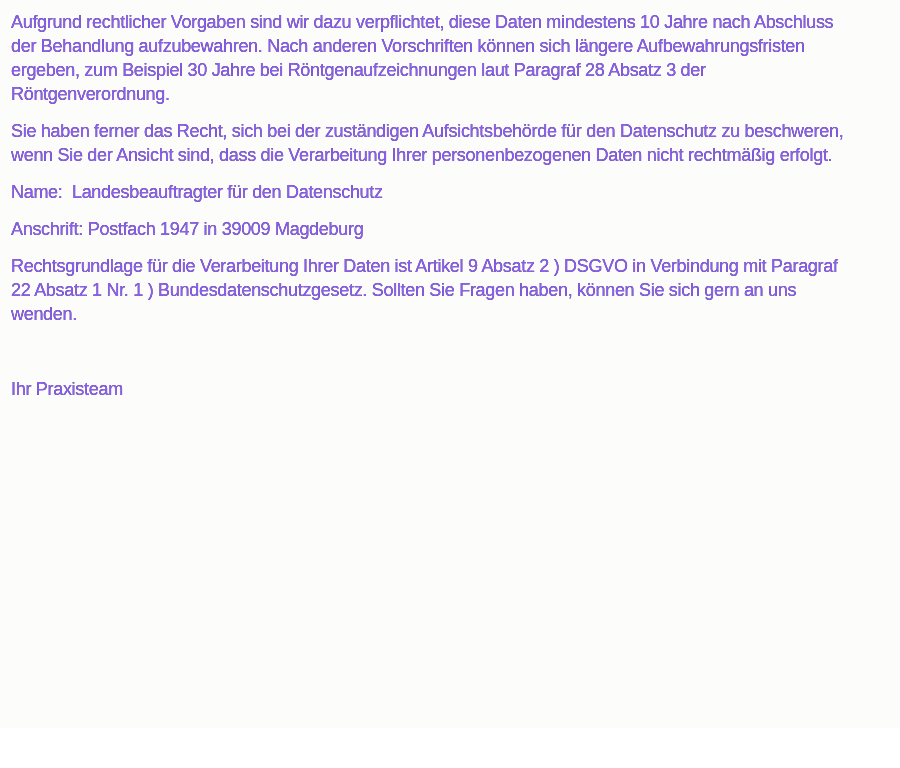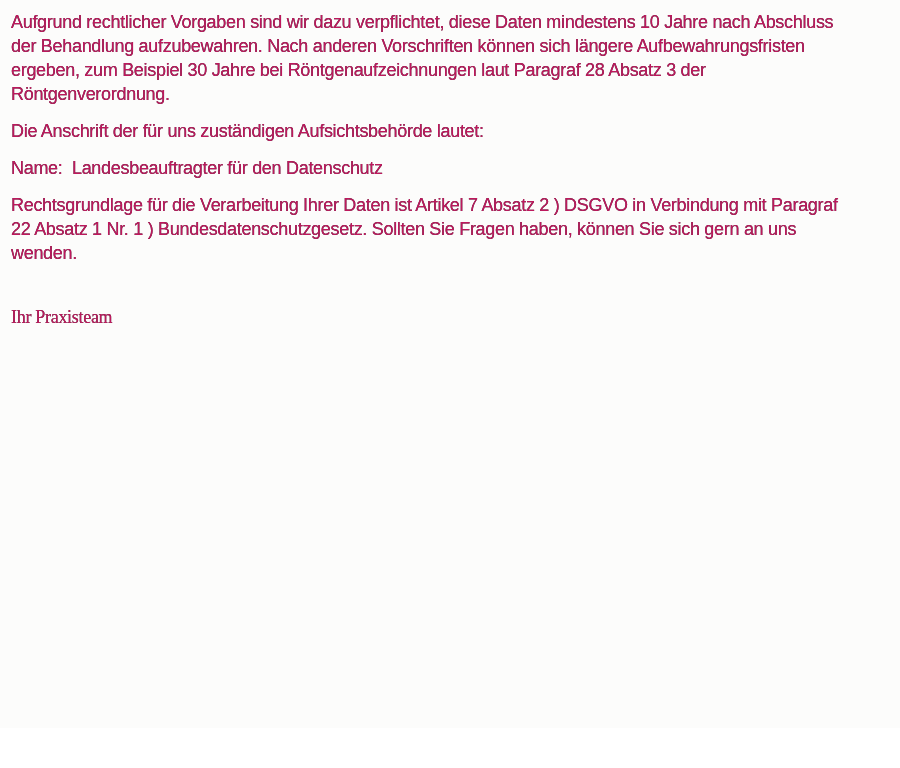--- a/index.html
+++ b/index.html
@@ -14,57 +14,58 @@
     box-sizing: border-box;
     background: #fcfcfb;
     overflow: hidden;
     padding: 10px 6px 0 11px;
     display: flex;
     flex-direction: column;
     font-family: "Liberation Sans", "DejaVu Sans", sans-serif;
     font-size: 18px;
     line-height: 24px;
     letter-spacing: -0.3px;
-    color: #be185d;
+    color: #8b5cf6;
     
     text-shadow: 0 0 0.5px rgba(10,10,10,0.85);
   }
   .para {
     margin: 0 0 13px 0;
     white-space: pre-wrap;
   }
   .heading {
     margin: 13px 0 27px 0;
     white-space: pre-wrap;
   }
   .closing {
-    margin-top: 27px;
-    font-family: Liberation Serif, serif;
+    margin-top: 38px;
   }
 </style>
 </head>
 <body>
 
 <div class="page">
 
   <div class="para">Aufgrund rechtlicher Vorgaben sind wir dazu verpflichtet, diese Daten mindestens 10 Jahre nach Abschluss
 der Behandlung aufzubewahren. Nach anderen Vorschriften können sich längere Aufbewahrungsfristen
 ergeben, zum Beispiel 30 Jahre bei Röntgenaufzeichnungen laut Paragraf 28 Absatz 3 der
 Röntgenverordnung.</div>
 
 
 
 
 
+  <div class="para">Sie haben ferner das Recht, sich bei der zuständigen Aufsichtsbehörde für den Datenschutz zu beschweren,
+wenn Sie der Ansicht sind, dass die Verarbeitung Ihrer personenbezogenen Daten nicht rechtmäßig erfolgt.</div>
 
-  <div class="para">Die Anschrift der für uns zuständigen Aufsichtsbehörde lautet:</div>
 
   <div class="para">Name:  Landesbeauftragter für den Datenschutz</div>
 
+  <div class="para">Anschrift: Postfach 1947 in 39009 Magdeburg</div>
 
 
-  <div class="para">Rechtsgrundlage für die Verarbeitung Ihrer Daten ist Artikel 7 Absatz 2 ) DSGVO in Verbindung mit Paragraf
+  <div class="para">Rechtsgrundlage für die Verarbeitung Ihrer Daten ist Artikel 9 Absatz 2 ) DSGVO in Verbindung mit Paragraf
 22 Absatz 1 Nr. 1 ) Bundesdatenschutzgesetz. Sollten Sie Fragen haben, können Sie sich gern an uns
 wenden.</div>
 
   <div class="para closing">Ihr Praxisteam</div>
 
 </div>
 
 </body></html>

